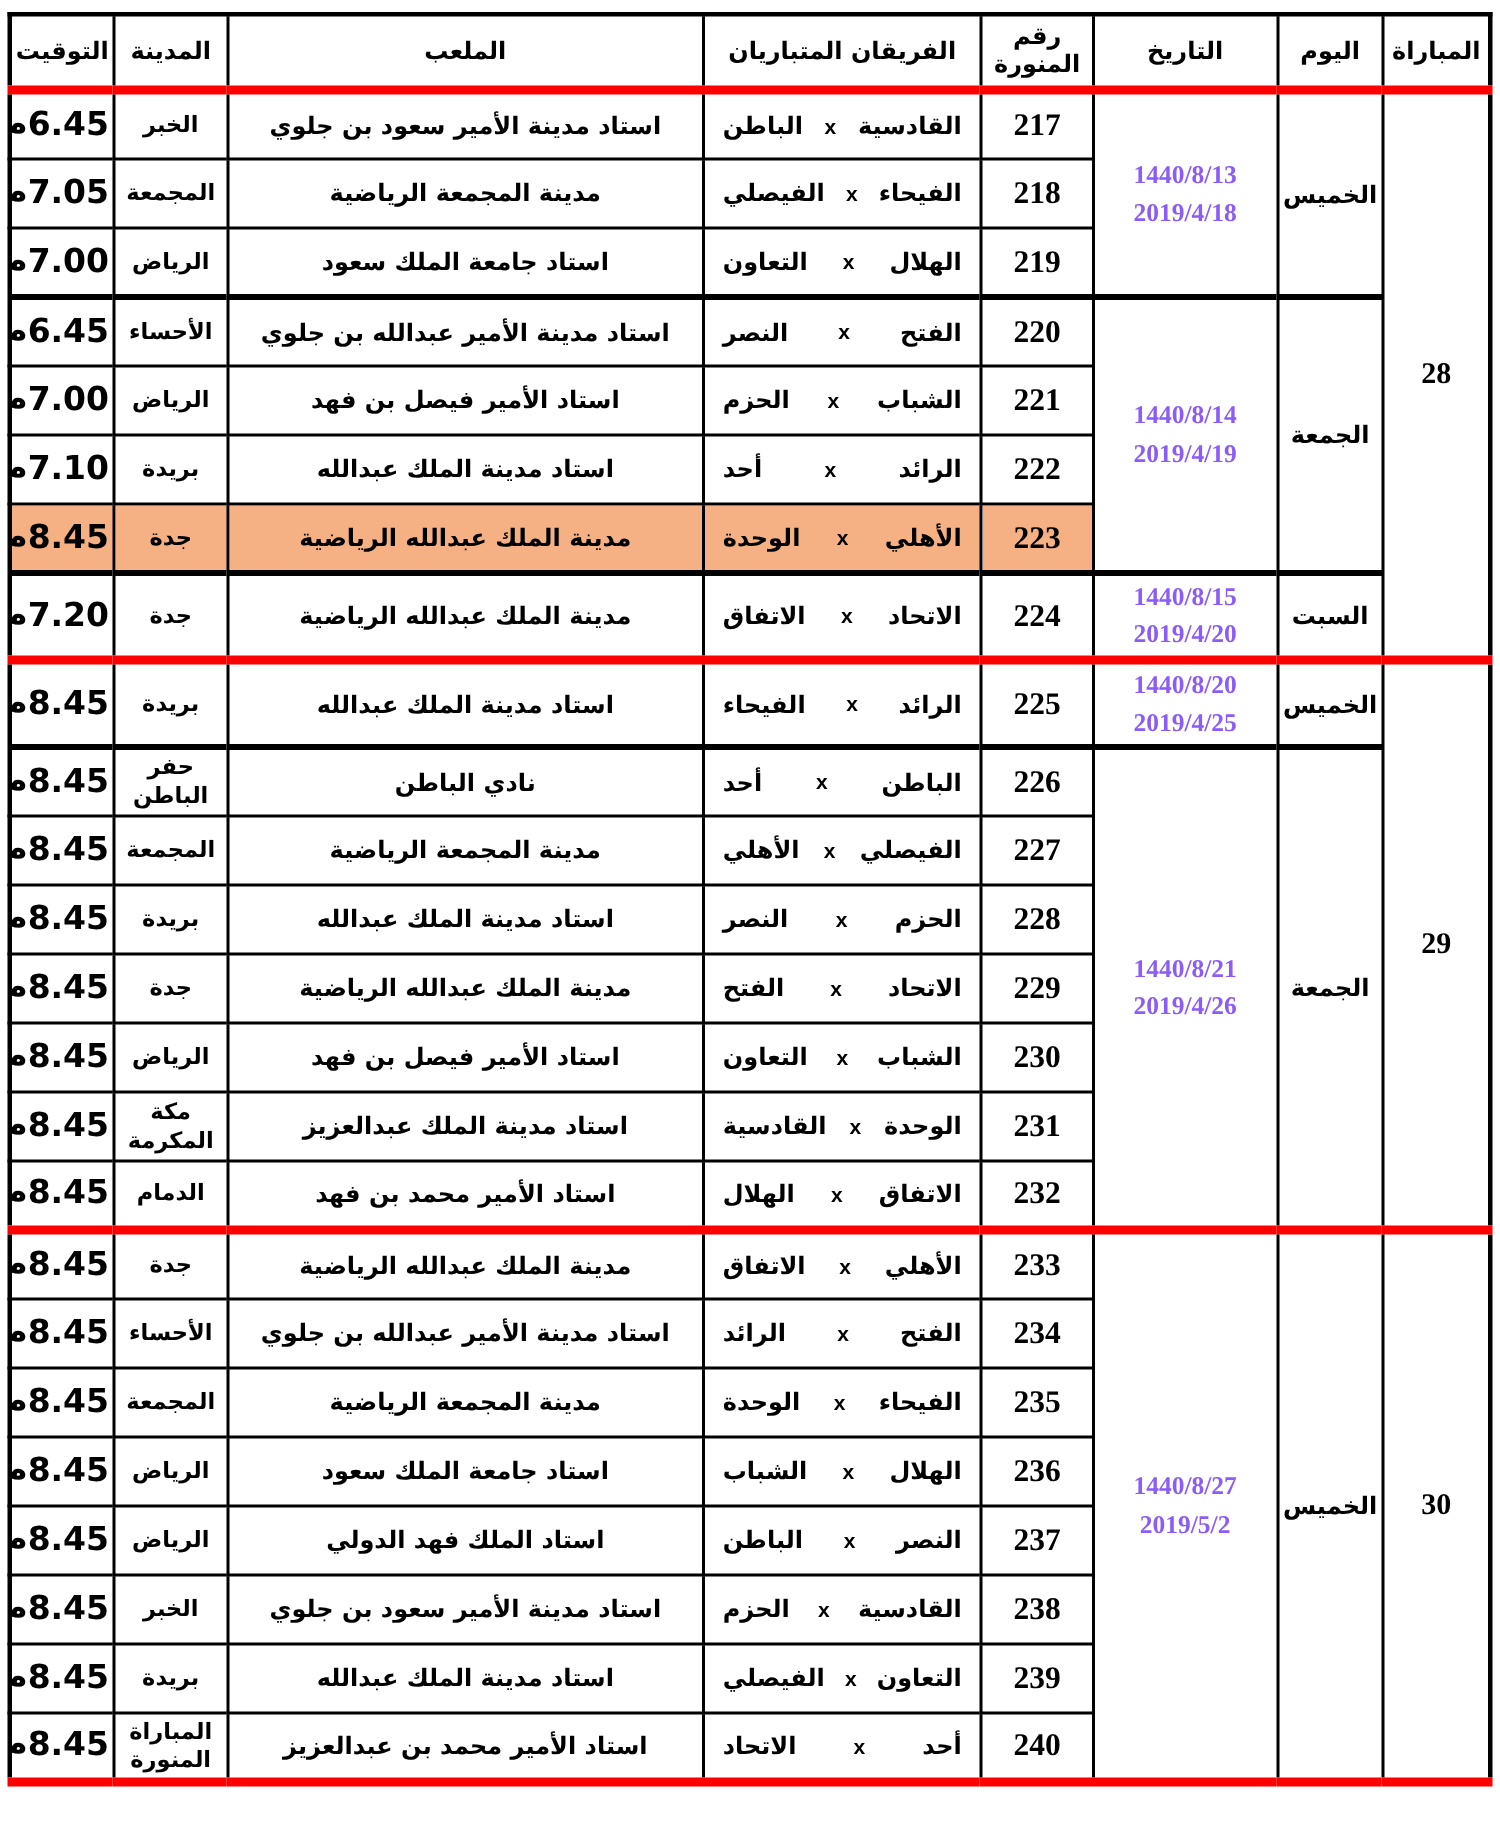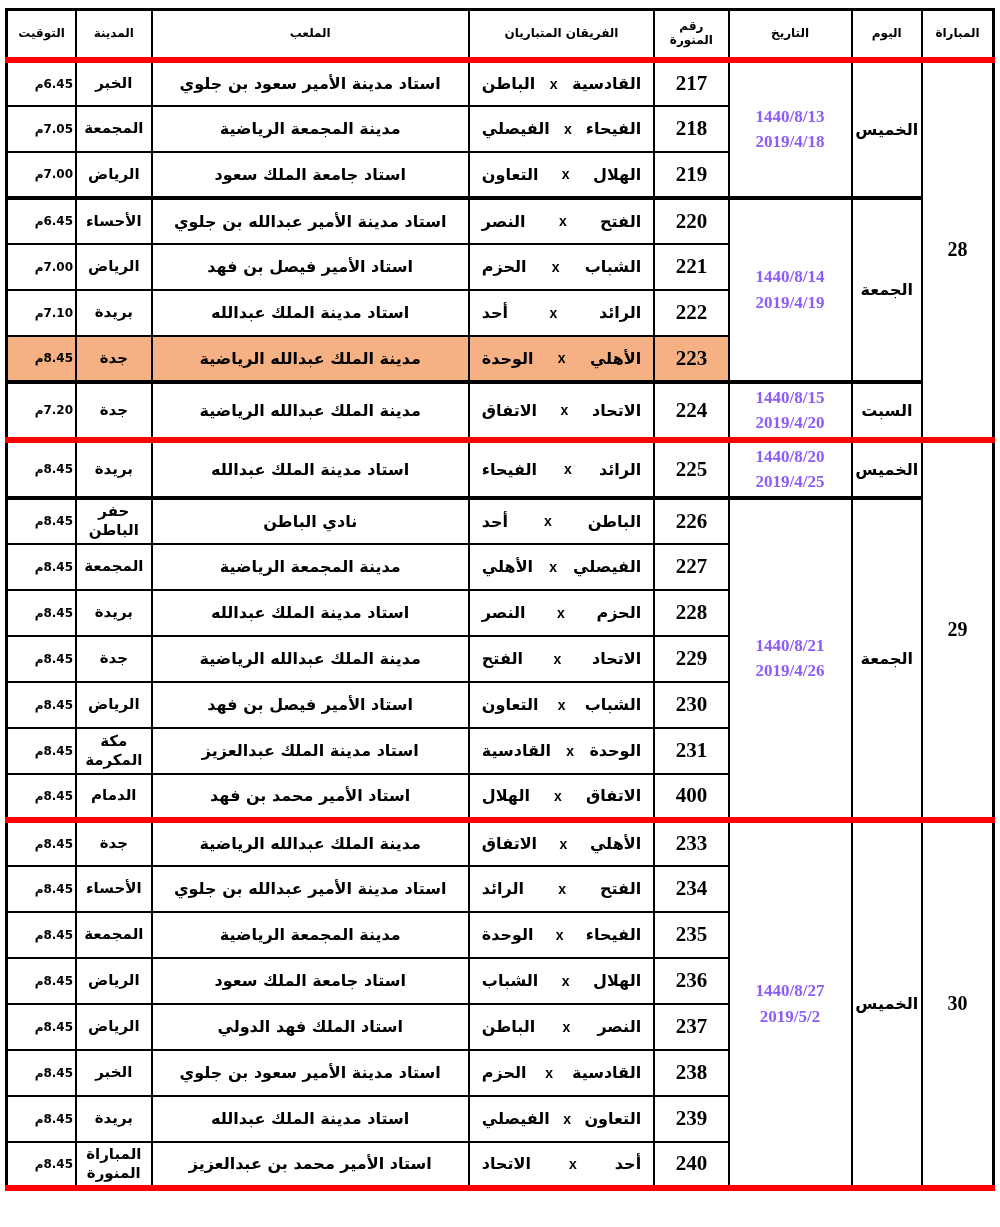--- a/index.html
+++ b/index.html
@@ -17,25 +17,25 @@
     background:#fff;
   }
   th,td{
     border:2px solid var(--border);
     text-align:center;vertical-align:middle;
     padding:1px 2px;overflow:hidden;
   }
   thead th{height:50px;border-bottom:6px solid var(--red);}
   tbody tr{height:46px;}
   .ar{font-family:"DejaVu Sans",sans-serif;font-weight:700;font-size:16px;color:#000;}
-  .hdr{font-size:12px;line-height:1.15;}
+  .hdr{font-size:16px;line-height:1.15;}
   .num{font-family:"Liberation Serif",serif;font-weight:700;font-size:21px;color:#000;}
   .week-num{font-size:20px;margin-left:38px;}
   .date-line{font-family:"Liberation Serif",serif;font-weight:700;font-size:17px;line-height:1.5;color:#8b5cf6;}
-  .time-cell{font-family:"DejaVu Sans",sans-serif;font-weight:700;font-size:12px;color:#000;padding-left:45px;}
+  .time-cell{font-family:"DejaVu Sans",sans-serif;font-weight:700;font-size:22px;color:#000;padding-left:45px;}
   .city-cell{font-size:15px;line-height:1.25;}
   .stadium-cell{font-size:16px;}
   .teams-wrap{display:flex;justify-content:space-between;align-items:center;padding:0 10px;}
   .teams-wrap .x{font-family:"Liberation Sans",sans-serif;font-weight:700;font-size:14px;}
   .teams-wrap .t{font-family:"DejaVu Sans",sans-serif;font-weight:700;font-size:16px;}
   .day-end{border-bottom:4px solid var(--border);}
   .week-end{border-bottom:6px solid var(--red);}
   .hl{background:var(--hl);}
 </style>
 </head>
@@ -282,21 +282,21 @@
               <span class="t">الوحدة</span>
               <span class="x">x</span>
               <span class="t">القادسية</span>
             </div>
           </td>
           <td class="ar stadium-cell ">استاد مدينة الملك عبدالعزيز</td>
           <td class="ar city-cell ">مكة المكرمة</td>
           <td class="time-cell ">8.45م</td>
         </tr>
         <tr>
-          <td class="num week-end">400</td>
+          <td class="num week-end">232</td>
           <td class="week-end">
             <div class="teams-wrap">
               <span class="t">الاتفاق</span>
               <span class="x">x</span>
               <span class="t">الهلال</span>
             </div>
           </td>
           <td class="ar stadium-cell week-end">استاد الأمير محمد بن فهد</td>
           <td class="ar city-cell week-end">الدمام</td>
           <td class="time-cell week-end">8.45م</td>

